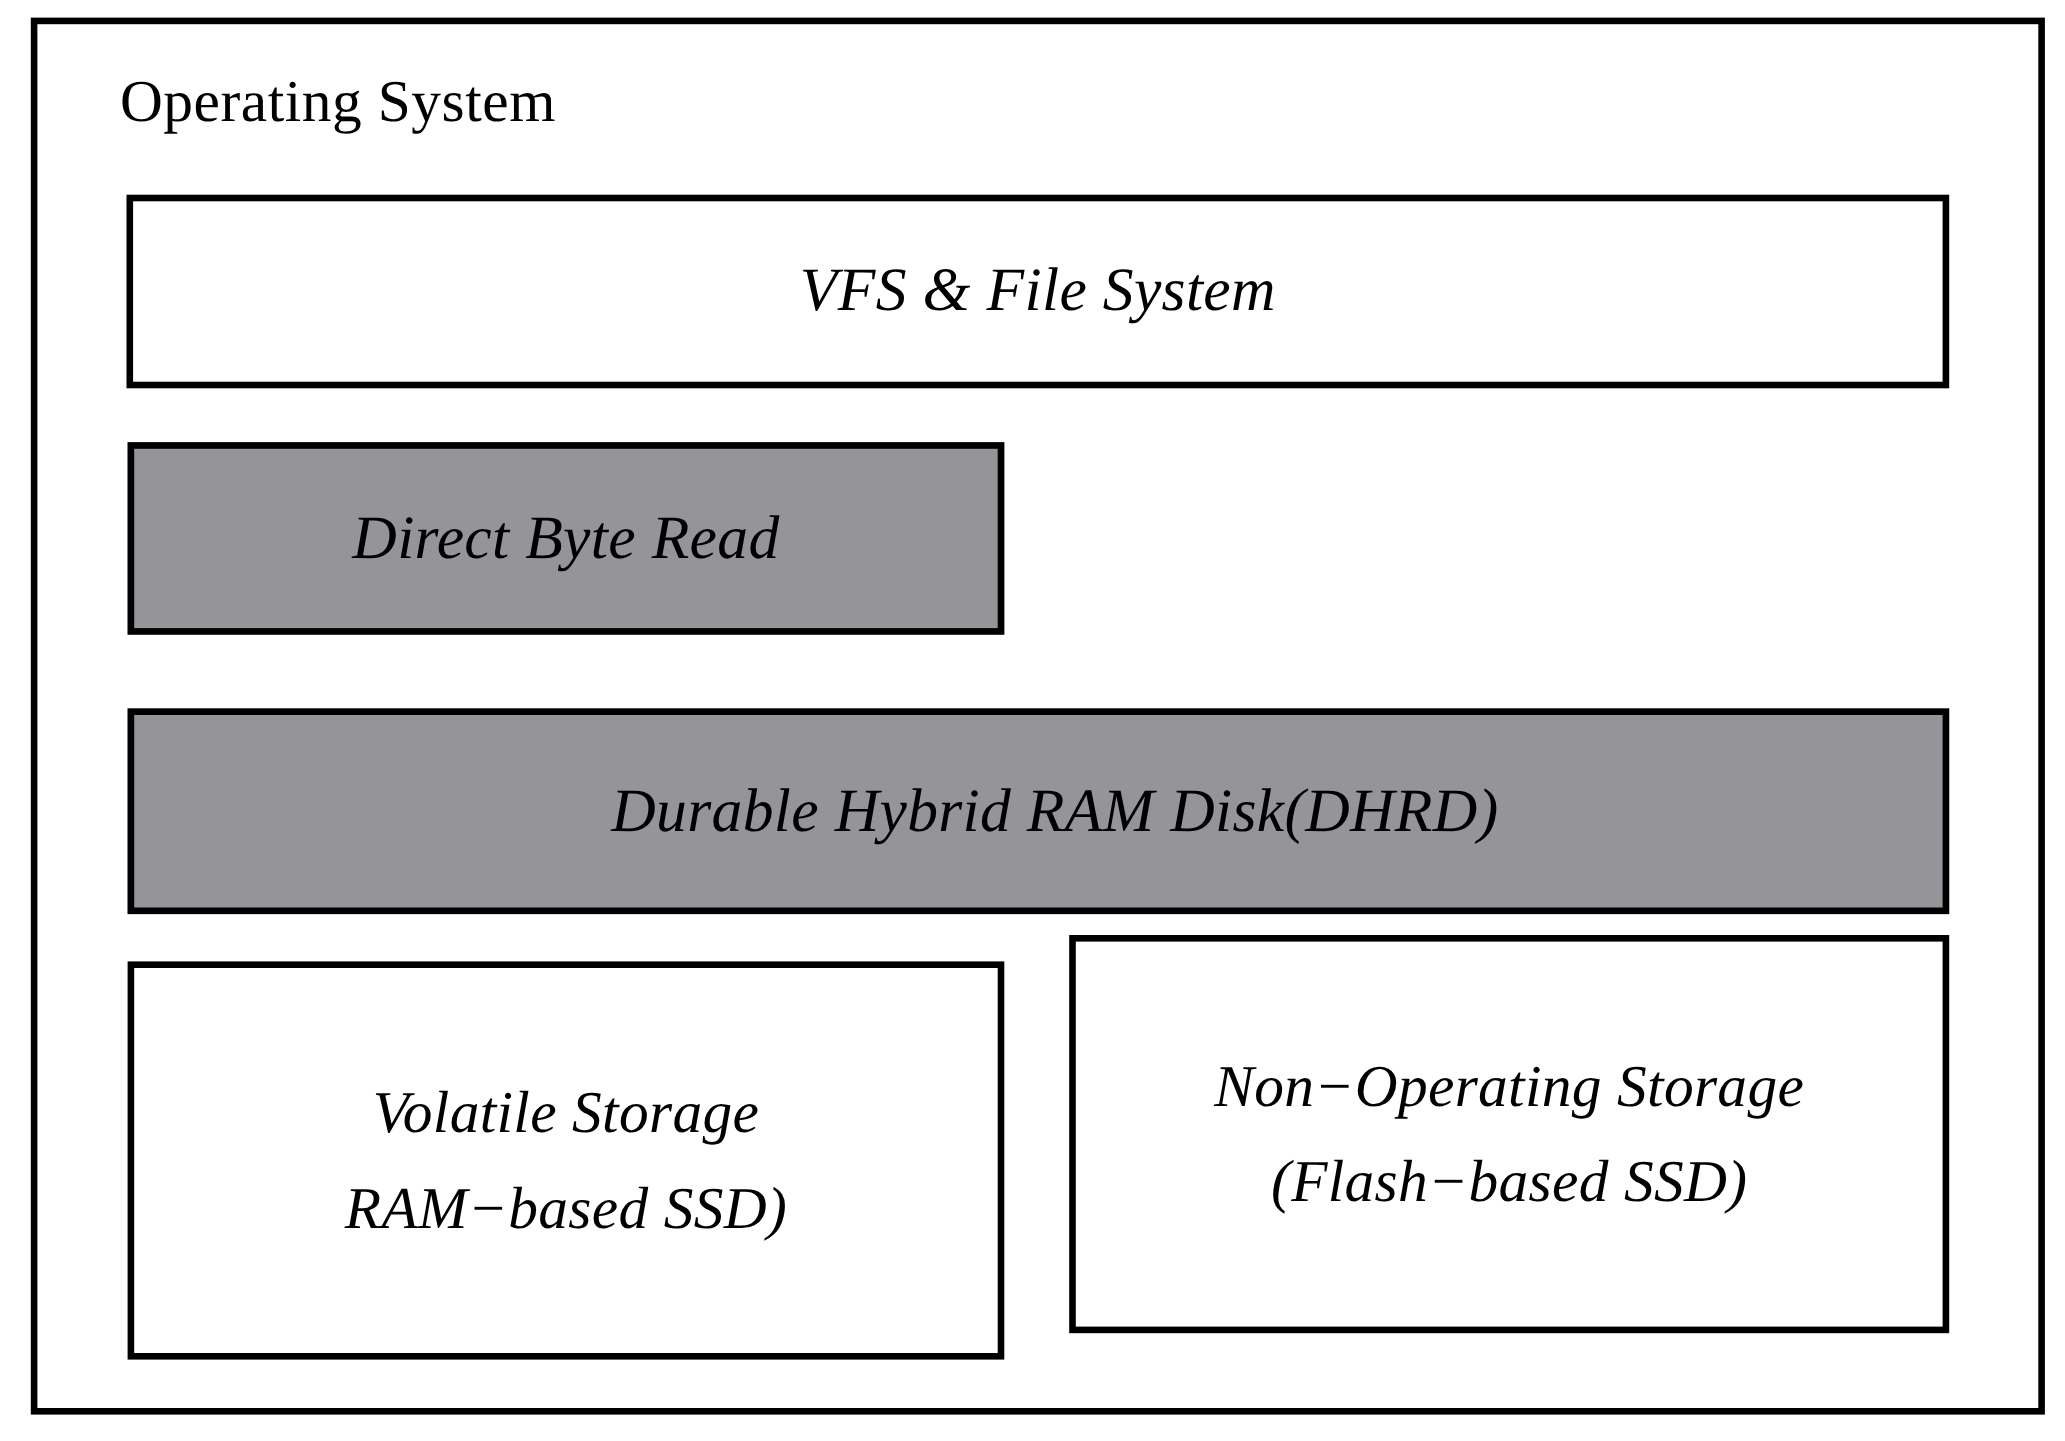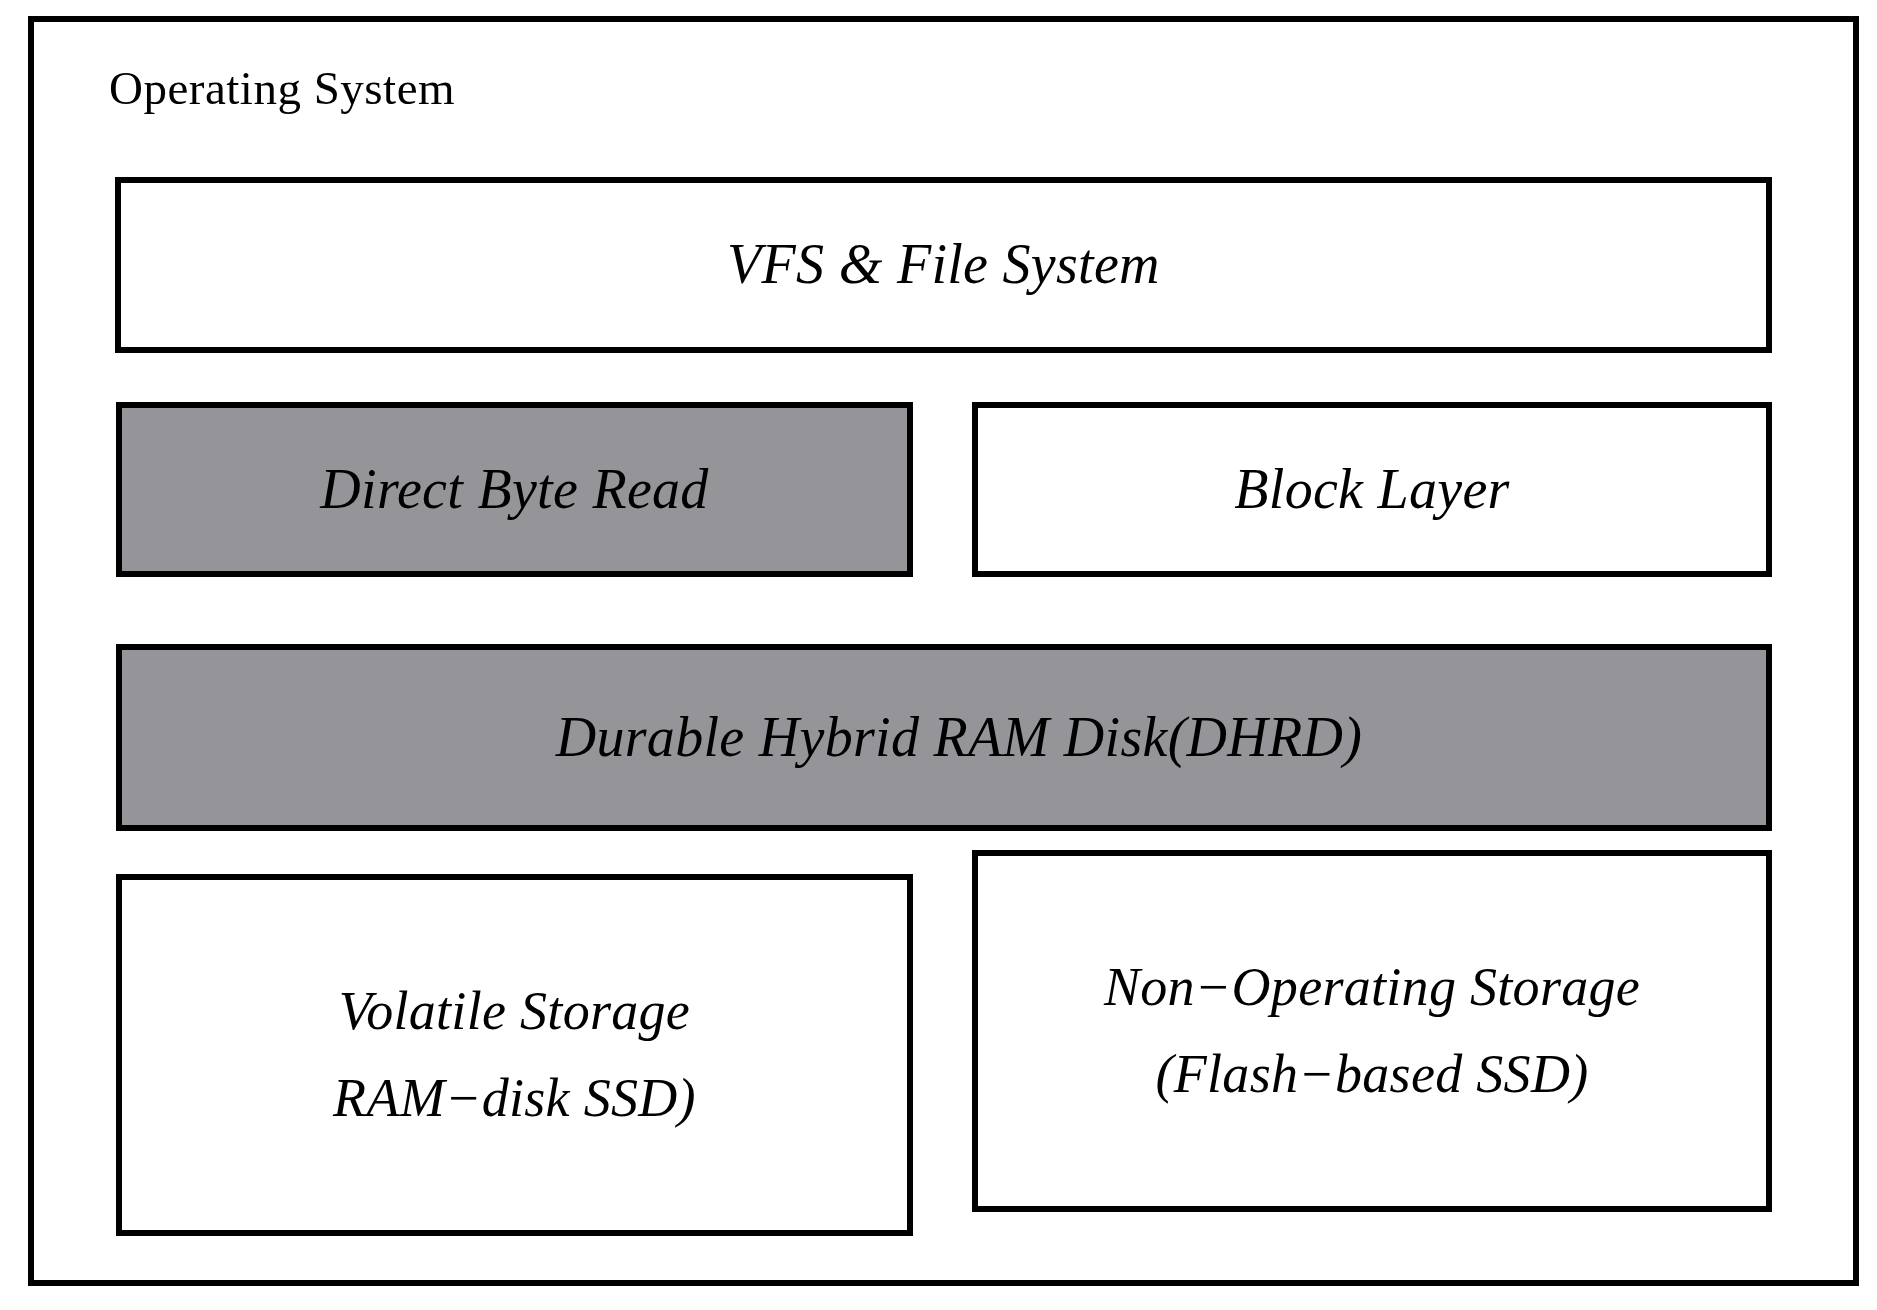--- a/index.html
+++ b/index.html
@@ -30,21 +30,21 @@
     height: 1270px;
     border: 6px solid #000000;
     box-sizing: border-box;
     background: #ffffff;
   }
 
   .os-title {
     position: absolute;
     left: 75px;
     top: 42px;
-    font-size: 47px;
+    font-size: 54px;
     line-height: 1.05;
     white-space: nowrap;
     letter-spacing: 0.5px;
   }
 
   
   .box {
     position: absolute;
     box-sizing: border-box;
     border: 6px solid #000000;
@@ -115,36 +115,31 @@
       <span class="ln">VFS &amp; File System</span>
     </div>
   </div>
 
   <div class="box shaded" id="box-direct-byte-read">
     <div class="box-label">
       <span class="ln">Direct Byte Read</span>
     </div>
   </div>
 
-  <div class="box" id="box-block-layer">
-    <div class="box-label">
-      <span class="ln">Block Layer</span>
-    </div>
-  </div>
 
   <div class="box shaded" id="box-dhrd">
     <div class="box-label">
       <span class="ln">Durable Hybrid RAM Disk(DHRD)</span>
     </div>
   </div>
 
   <div class="box" id="box-volatile-storage">
     <div class="box-label">
       <span class="ln">Volatile Storage</span>
-      <span class="ln">RAM−disk SSD)</span>
+      <span class="ln">RAM−based SSD)</span>
     </div>
   </div>
 
   <div class="box" id="box-nonvolatile-storage">
     <div class="box-label">
       <span class="ln">Non−Operating Storage</span>
       <span class="ln">(Flash−based SSD)</span>
     </div>
   </div>
 

